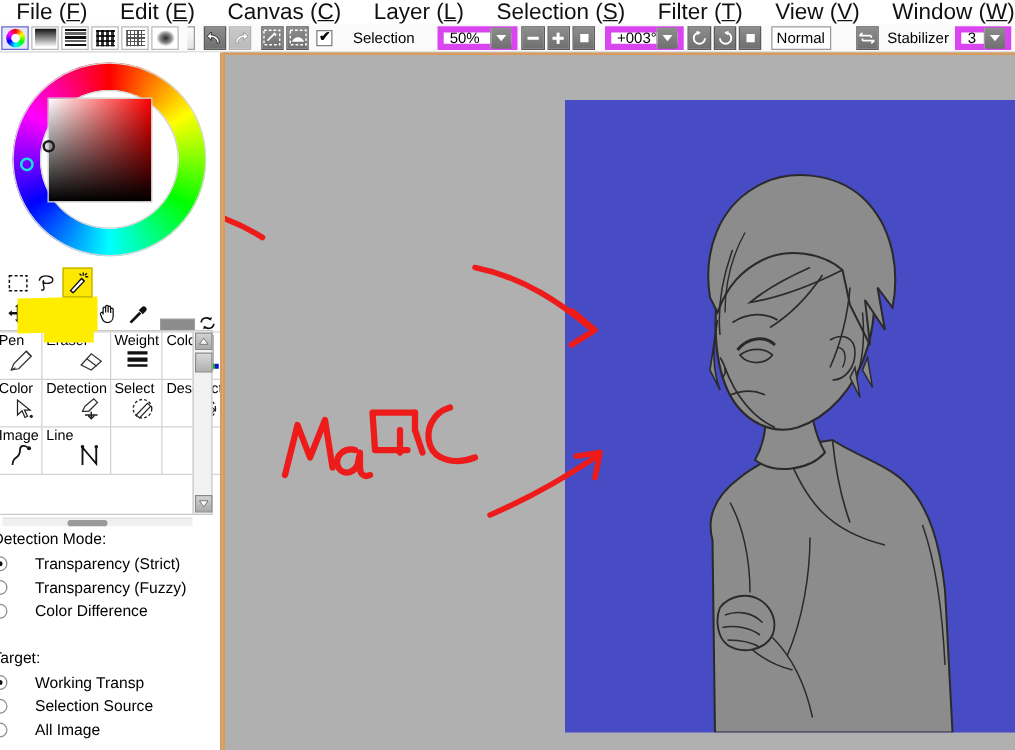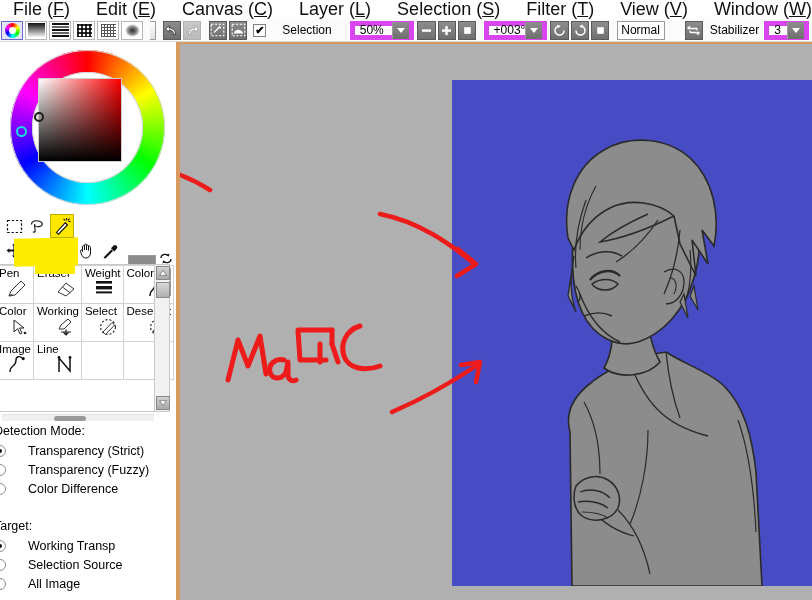--- a/index.html
+++ b/index.html
@@ -540,21 +540,21 @@
           <td>
             <span class="opt-lbl">Color</span>
             <span class="opt-ico">
               <svg width="20" height="18" viewBox="0 0 20 18">
                     <path d="M5 2 L5 14 L8.6 10.6 L11 16 L13 15 L10.6 10 L15 10 Z" fill="#fff" stroke="#222" stroke-width="1"></path>
                     <circle cx="16" cy="15" r="1.3" fill="#222"></circle>
                   </svg>
             </span>
           </td>
           <td>
-            <span class="opt-lbl">Working</span>
+            <span class="opt-lbl">Detection</span>
             <span class="opt-ico">
               <svg width="20" height="18" viewBox="0 0 20 18">
                     <path d="M2 11 L4 7 L11 1 L14 4 L7 11 Z" fill="#fff" stroke="#333" stroke-width="1"></path>
                     <path d="M4 14 L14 14 M9 11.4 L9 16 M6.6 14.6 L9 17 L11.4 14.6" stroke="#222" stroke-width="1.2" fill="none"></path>
                   </svg>
             </span>
           </td>
           <td>
             <span class="opt-lbl">Select</span>
             <span class="opt-ico">

